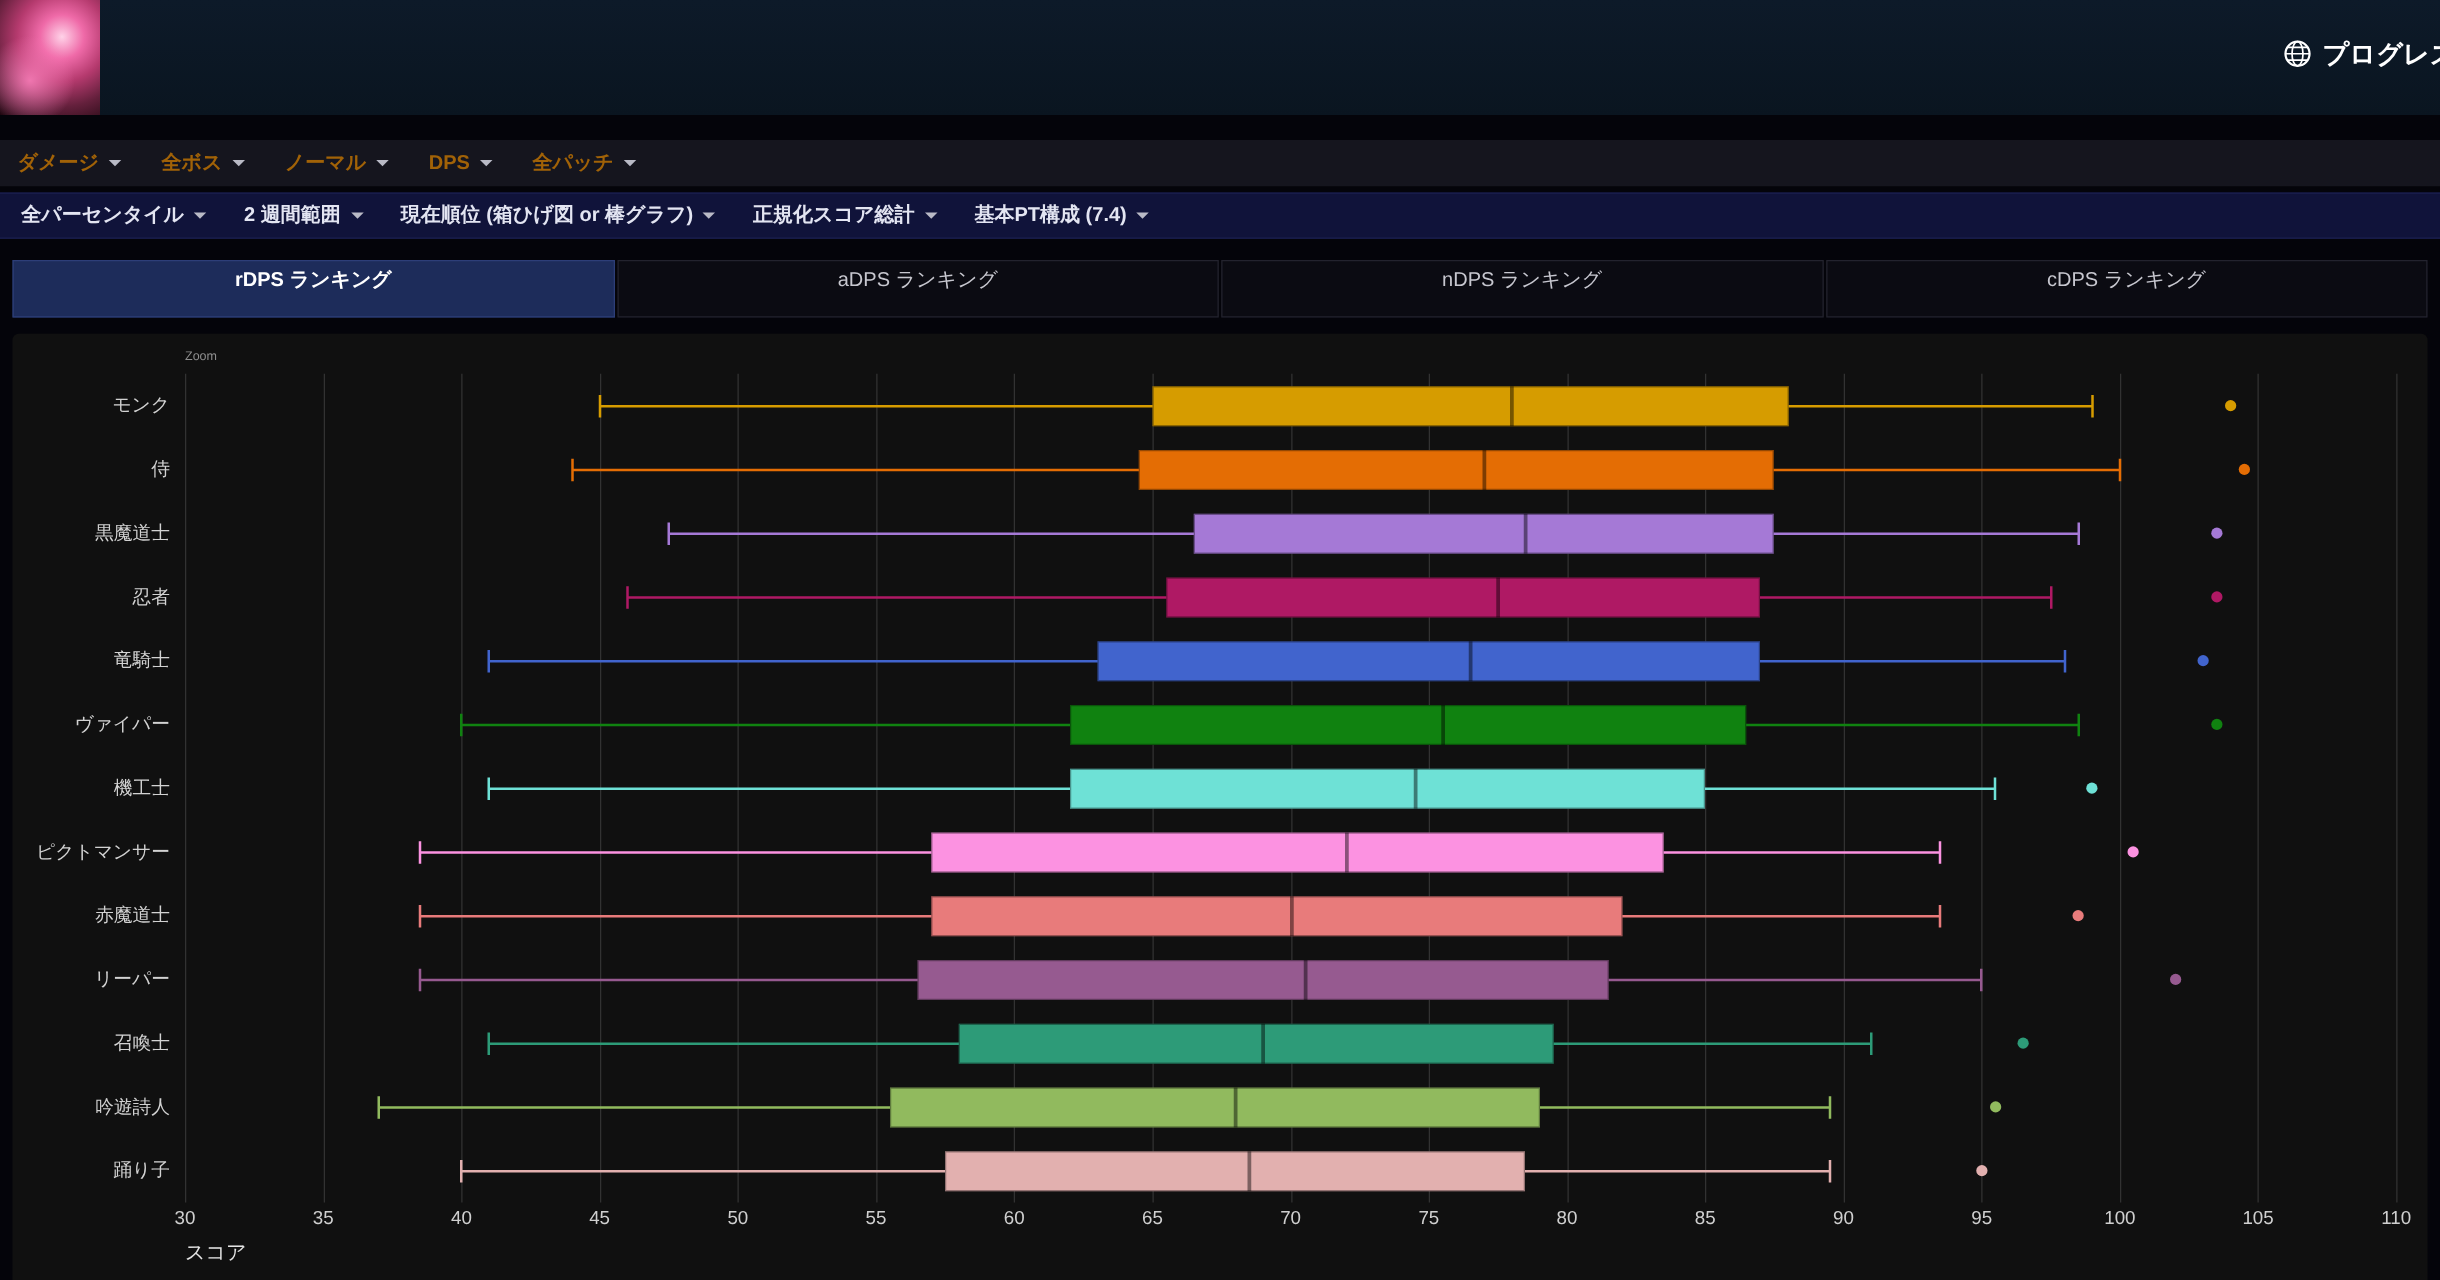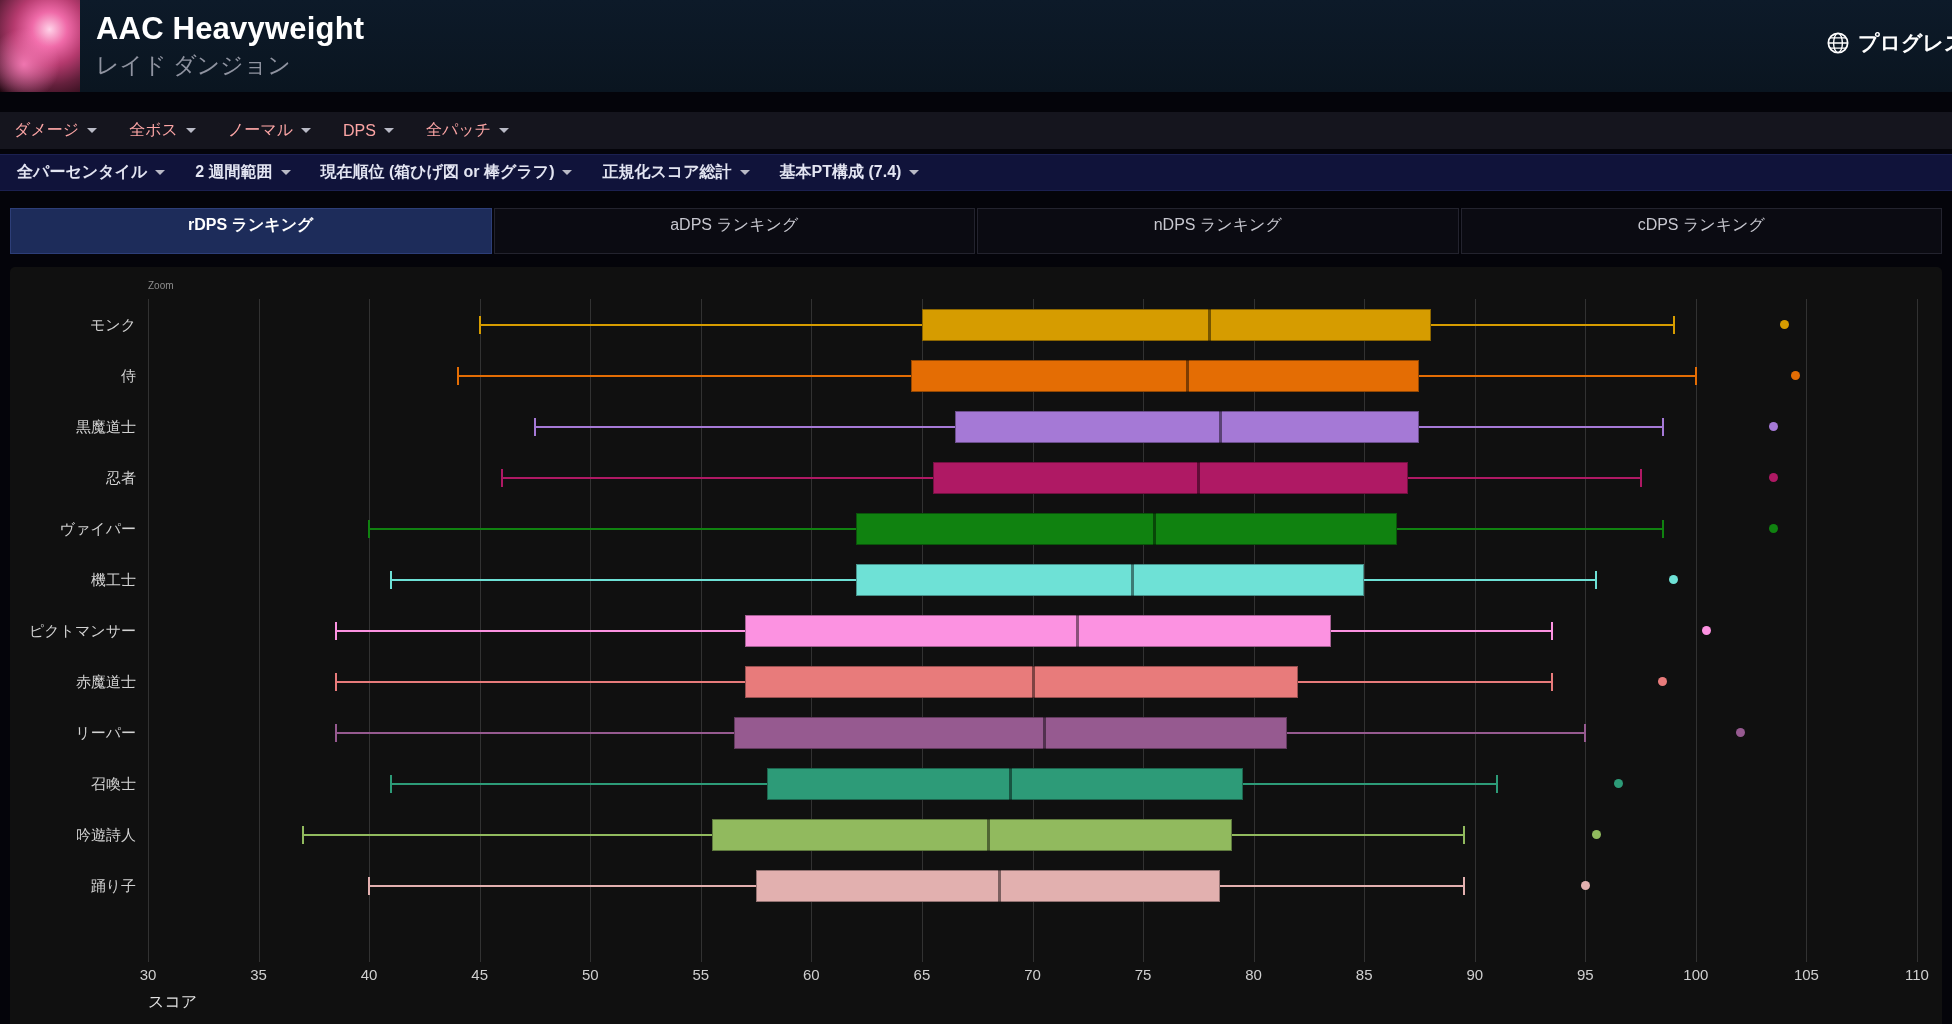--- a/index.html
+++ b/index.html
@@ -19,21 +19,21 @@
       radial-gradient(circle at 62% 32%, #ffd2e8 0%, #ef6aa8 22%, #b53a6e 45%, #64203c 70%, #1d070f 100%); }
   .titles { margin-left:16px; }
   .titles h1 { font-size:31px; font-weight:700; color:#ffffff; letter-spacing:.2px; }
   .subtitle { font-size:23px; color:#8f93a0; margin-top:3px; }
   .progress-link { position:absolute; left:1827px; top:29px; display:flex; align-items:center; gap:9px;
     color:#ffffff; font-size:21px; font-weight:600; white-space:nowrap; text-decoration:none; cursor:pointer; }
 
   
   .menubar { height:37px; margin-top:20px; background:#15151e;
     display:flex; align-items:center; padding:0 14px; gap:32px; }
-  .menu-item { display:flex; align-items:center; color:#fca5a5; font-size:16px; font-weight:400; cursor:pointer; }
+  .menu-item { display:flex; align-items:center; color:#a16207; font-size:16px; font-weight:700; cursor:pointer; }
 
   
   .filterbar { height:37px; margin-top:5px; background:#10133a;
     border-top:1px solid #1b2050; border-bottom:1px solid #1b2050;
     display:flex; align-items:center; padding:0 17px; gap:30px; }
   .filter-item { display:flex; align-items:center; color:#e3e5f2; font-size:16px; font-weight:600; cursor:pointer; }
 
   .caret { width:0; height:0; border-left:5px solid transparent; border-right:5px solid transparent;
     border-top:5px solid #b9bac6; margin-left:8px; display:inline-block; }
 
@@ -63,24 +63,20 @@
     border-radius:50%; z-index:2; }
   .xticks { position:relative; height:24px; margin-top:4px; }
   .xtick { position:absolute; top:0; transform:translateX(-50%); color:#cfcfcf; font-size:15px; }
   .xlabel { margin:2px 25px 0 138px; text-align:left; color:#e3e3e3; font-size:16px; font-weight:400; }
 </style>
 </head>
 <body>
 
 <header class="topbar">
   <div class="thumb"></div>
-  <div class="titles">
-    <h1>AAC Heavyweight</h1>
-    <div class="subtitle">レイド ダンジョン</div>
-  </div>
   <a class="progress-link">
     <svg width="22" height="22" viewBox="0 0 16 16">
       <circle cx="8" cy="8" r="7" fill="none" stroke="#ffffff" stroke-width="1.3"></circle>
       <ellipse cx="8" cy="8" rx="3.2" ry="7" fill="none" stroke="#ffffff" stroke-width="1"></ellipse>
       <path d="M1 8 H15 M2.2 4.3 H13.8 M2.2 11.7 H13.8" stroke="#ffffff" stroke-width="1" fill="none"></path>
     </svg>
     <span>プログレス</span>
   </a>
 </header>
 
@@ -188,20 +184,29 @@
           <div class="outlier" style="left: 91.875%; background: rgb(165, 121, 214);"></div>
         </div>
         <div class="row">
           <div class="job-label">忍者</div>
           <div class="whisker" style="left: 20%; width: 64.375%; background: rgb(175, 25, 100);"></div>
           <div class="cap" style="left: 20%; background: rgb(175, 25, 100);"></div>
           <div class="cap" style="left: 84.375%; background: rgb(175, 25, 100);"></div>
           <div class="box" style="left: 44.375%; width: 26.875%; background: rgb(175, 25, 100);"></div>
           <div class="median" style="left: 59.375%;"></div>
           <div class="outlier" style="left: 91.875%; background: rgb(175, 25, 100);"></div>
+        </div>
+        <div class="row">
+          <div class="job-label">竜騎士</div>
+          <div class="whisker" style="left: 13.75%; width: 71.25%; background: rgb(65, 100, 205);"></div>
+          <div class="cap" style="left: 13.75%; background: rgb(65, 100, 205);"></div>
+          <div class="cap" style="left: 85%; background: rgb(65, 100, 205);"></div>
+          <div class="box" style="left: 41.25%; width: 30%; background: rgb(65, 100, 205);"></div>
+          <div class="median" style="left: 58.125%;"></div>
+          <div class="outlier" style="left: 91.25%; background: rgb(65, 100, 205);"></div>
         </div>
         <div class="row">
           <div class="job-label">ヴァイパー</div>
           <div class="whisker" style="left: 12.5%; width: 73.125%; background: rgb(16, 130, 16);"></div>
           <div class="cap" style="left: 12.5%; background: rgb(16, 130, 16);"></div>
           <div class="cap" style="left: 85.625%; background: rgb(16, 130, 16);"></div>
           <div class="box" style="left: 40%; width: 30.625%; background: rgb(16, 130, 16);"></div>
           <div class="median" style="left: 56.875%;"></div>
           <div class="outlier" style="left: 91.875%; background: rgb(16, 130, 16);"></div>
         </div>

